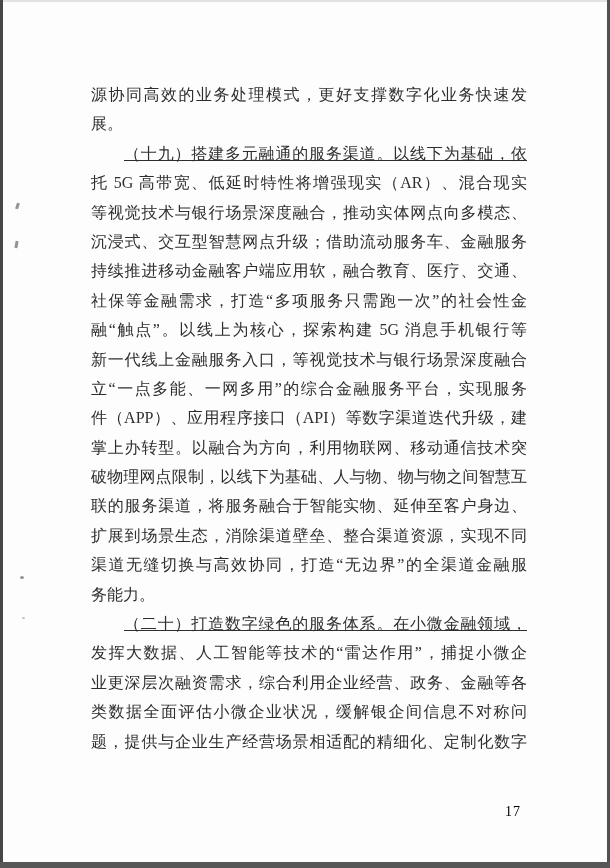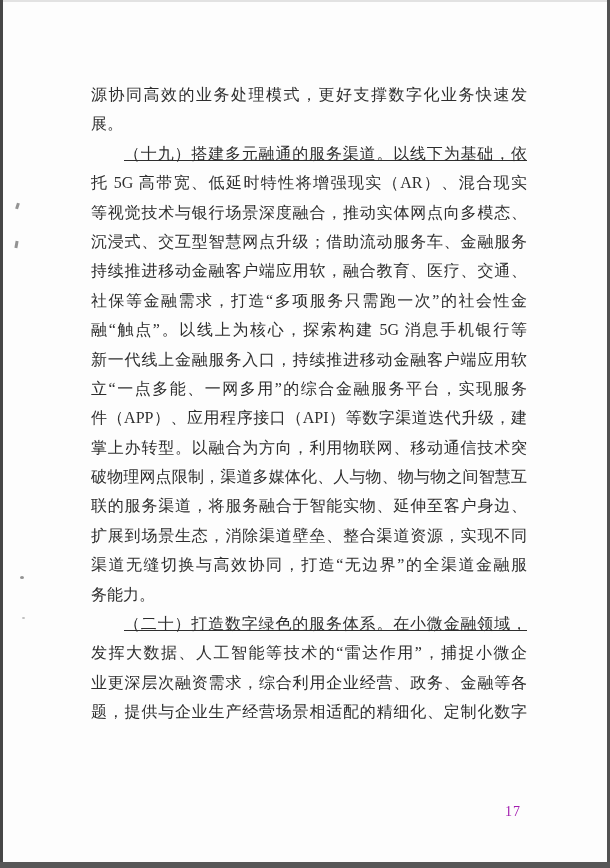--- a/index.html
+++ b/index.html
@@ -49,21 +49,21 @@
     padding-left: 33px;
     text-decoration: underline;
   }
 
   .page-number {
     position: absolute;
     left: 505px;
     top: 804px;
     font-size: 14px;
     letter-spacing: 1px;
-    color: #a21caf;
+    color: #000000;
     font-family: "Liberation Serif", "DejaVu Serif", serif;
   }
 
   
   .speck {
     position: absolute;
     background: #6f6f6f;
     opacity: 0.75;
   }
   .speck.s1 { left: 16px; top: 203px; width: 3px; height: 6px; transform: rotate(18deg); }
@@ -90,30 +90,31 @@
 
   <div class="line just">源协同高效的业务处理模式，更好支撑数字化业务快速发</div>
       <div class="line">展。</div>
       <div class="line indent just">（十九）搭建多元融通的服务渠道。以线下为基础，依</div>
       <div class="line just">托 5G 高带宽、低延时特性将增强现实（AR）、混合现实（MR）</div>
       <div class="line just">等视觉技术与银行场景深度融合，推动实体网点向多模态、</div>
       <div class="line just">沉浸式、交互型智慧网点升级；借助流动服务车、金融服务</div>
       <div class="line just">持续推进移动金融客户端应用软，融合教育、医疗、交通、</div>
       <div class="line just">社保等金融需求，打造“多项服务只需跑一次”的社会性金</div>
       <div class="line just">融“触点”。以线上为核心，探索构建 5G 消息手机银行等</div>
-      <div class="line just">新一代线上金融服务入口，持续推进移动金融客户端应用软</div>
+      <div class="line just">新一代线上金融服务入口，等视觉技术与银行场景深度融合</div>
       <div class="line just">立“一点多能、一网多用”的综合金融服务平台，实现服务</div>
       <div class="line just">件（APP）、应用程序接口（API）等数字渠道迭代升级，建</div>
       <div class="line just">掌上办转型。以融合为方向，利用物联网、移动通信技术突</div>
-      <div class="line just">破物理网点限制，渠道多媒体化、人与物、物与物之间智慧互</div>
+      <div class="line just">破物理网点限制，以线下为基础、人与物、物与物之间智慧互</div>
       <div class="line just">联的服务渠道，将服务融合于智能实物、延伸至客户身边、</div>
       <div class="line just">扩展到场景生态，消除渠道壁垒、整合渠道资源，实现不同</div>
       <div class="line just">渠道无缝切换与高效协同，打造“无边界”的全渠道金融服</div>
       <div class="line">务能力。</div>
       <div class="line indent just">（二十）打造数字绿色的服务体系。在小微金融领域，</div>
       <div class="line just">发挥大数据、人工智能等技术的“雷达作用”，捕捉小微企</div>
       <div class="line just">业更深层次融资需求，综合利用企业经营、政务、金融等各</div>
+      <div class="line just">类数据全面评估小微企业状况，缓解银企间信息不对称问</div>
       <div class="line just">题，提供与企业生产经营场景相适配的精细化、定制化数字</div>
     </div>
 
   <div class="page-number">17</div>
 
 </div>
 
 </body></html>

